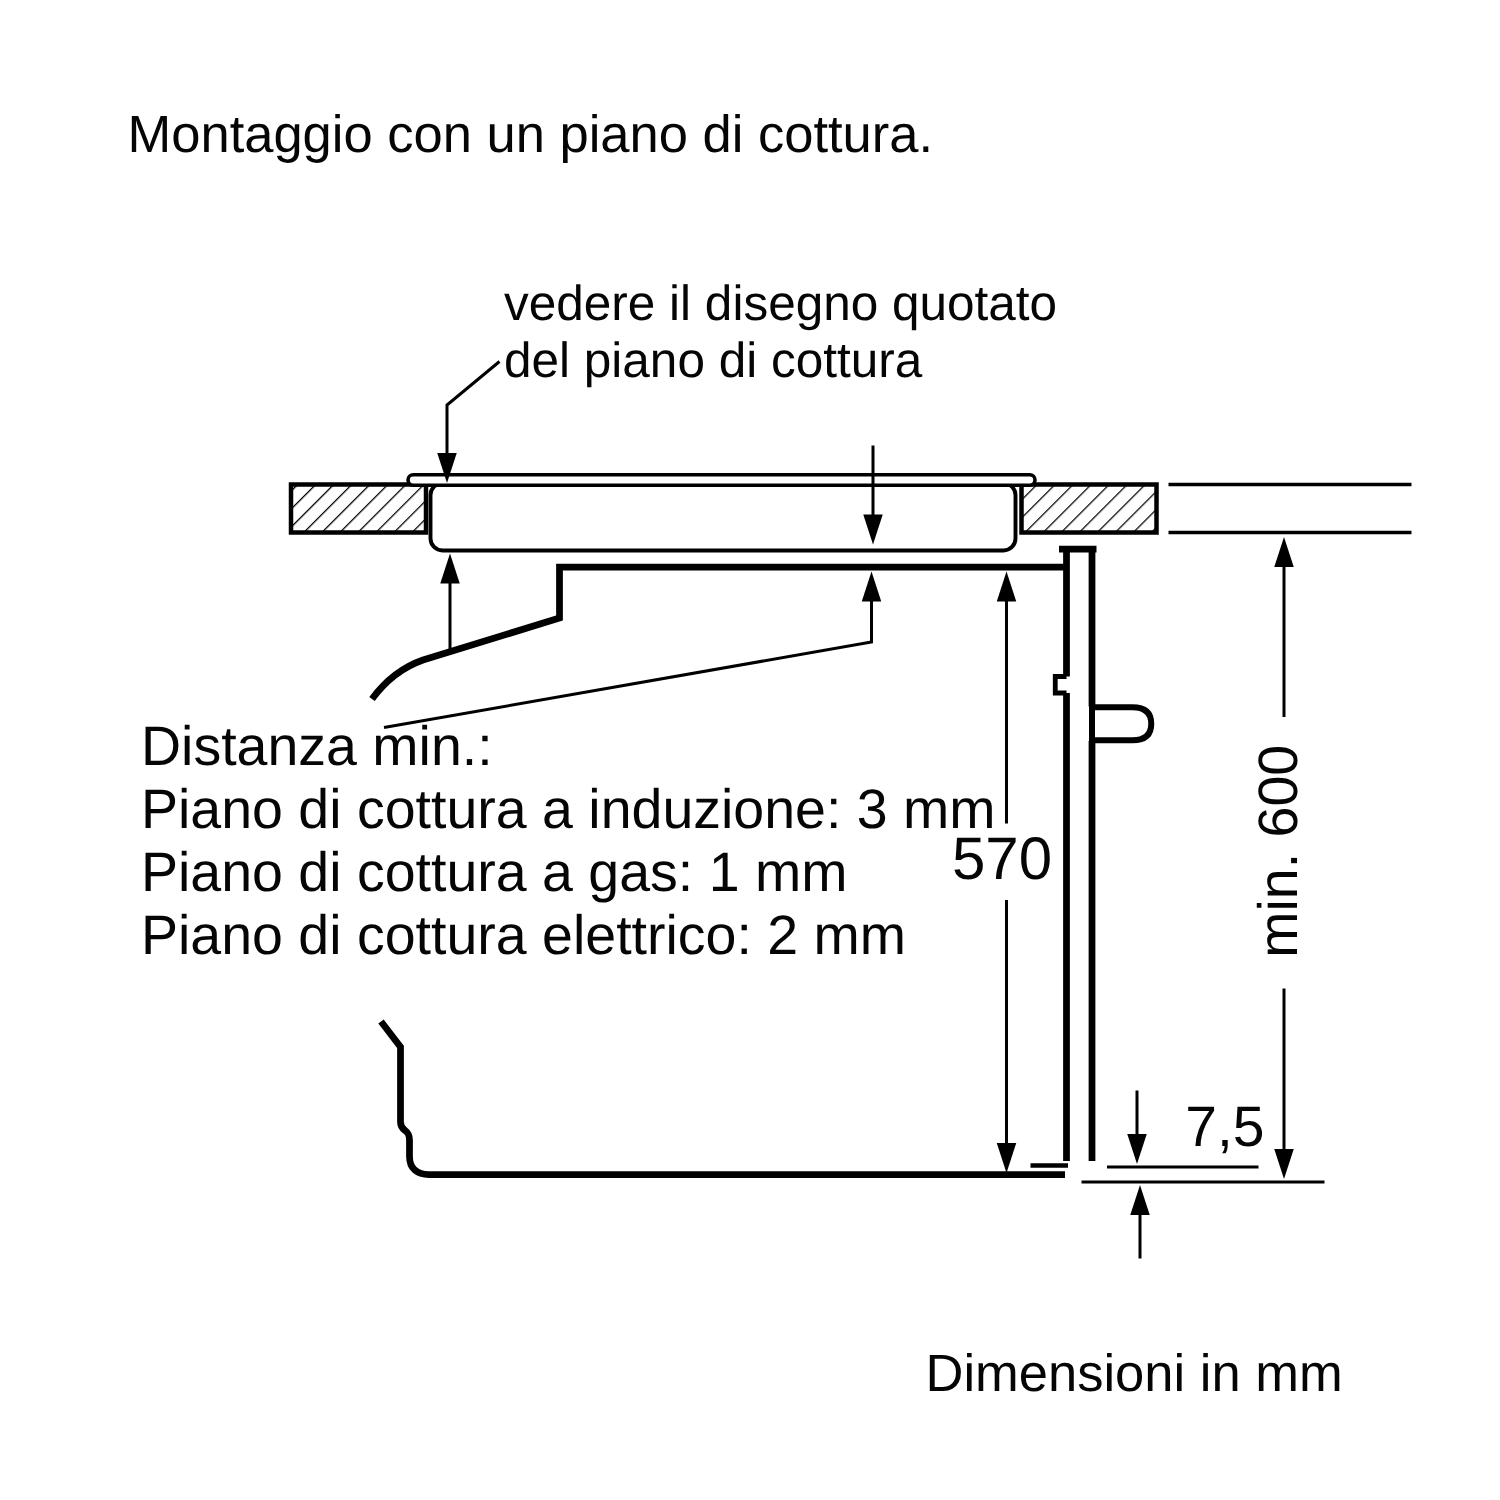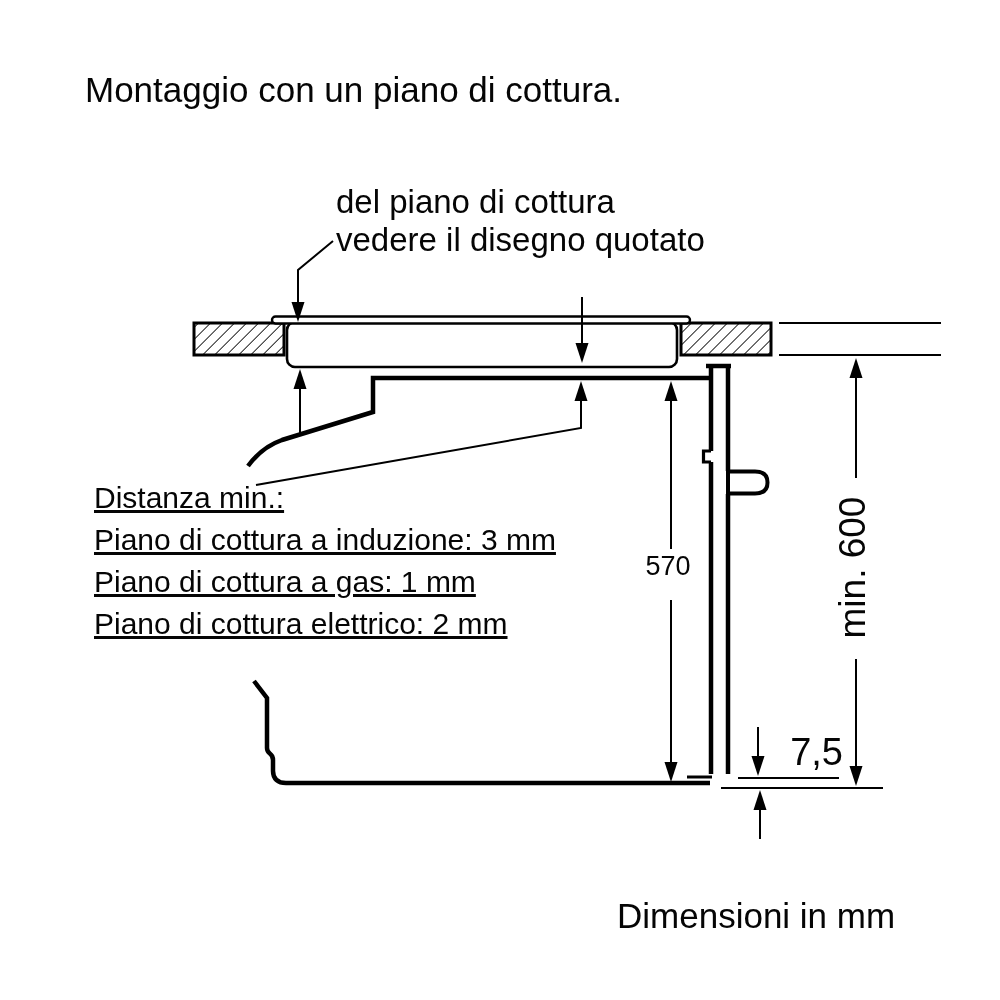--- a/index.html
+++ b/index.html
@@ -4,22 +4,22 @@
 <style>
   html,body { margin:0; padding:0; background:#fff; }
   .stage {
     position:relative; width:1000px; height:1000px; background:#ffffff;
     font-family:"Liberation Sans", sans-serif; color:#000; overflow:hidden;margin-left:16px;
   }
   .stage svg { position:absolute; left:0; top:0; }
   .txt { position:absolute; white-space:nowrap; color:#050505; }
   .title    { left:69px;  top:70px;  font-size:35px; }
   .note     { left:320px; top:183px; font-size:33px; line-height:38px; }
-  .distanza { left:78px;  top:477px; font-size:30px; line-height:42px;text-decoration:underline; }
-  .dim-570  { left:610px; top:551px; width:84px; text-align:center; font-size:27px; }
+  .distanza { left:78px;  top:477px; font-size:37px; line-height:42px; }
+  .dim-570  { left:610px; top:551px; width:84px; text-align:center; font-size:40px; }
   .dim-75   { left:747px; top:731px; width:80px; text-align:right; font-size:38px; }
   .dim-600  {
     left:726px; top:547px; width:220px; height:41px; text-align:center;
     font-size:37px; transform:rotate(-90deg); transform-origin:50% 50%;
   }
   .footer   { left:601px; top:896px; font-size:35px; }
 </style>
 </head>
 <body>
 
@@ -102,22 +102,22 @@
       <line x1="742" y1="727" x2="742" y2="758" stroke="#000" stroke-width="2"></line>
       <polygon points="742,776 735.5,756 748.5,756" fill="#000"></polygon>
       <line x1="744" y1="839" x2="744" y2="808" stroke="#000" stroke-width="2"></line>
       <polygon points="744,790 737.5,810 750.5,810" fill="#000"></polygon>
     </g>
   </svg>
 
   <div class="txt title">Montaggio con un piano di cottura.</div>
 
   <div class="txt note">
+    <div>vedere il disegno quotato</div>
     <div>del piano di cottura</div>
-    <div>vedere il disegno quotato</div>
   </div>
 
   <div class="txt distanza">
     <div>Distanza min.:</div>
     <div>Piano di cottura a induzione: 3 mm</div>
     <div>Piano di cottura a gas: 1 mm</div>
     <div>Piano di cottura elettrico: 2 mm</div>
   </div>
 
   <div class="txt dim-570">570</div>

